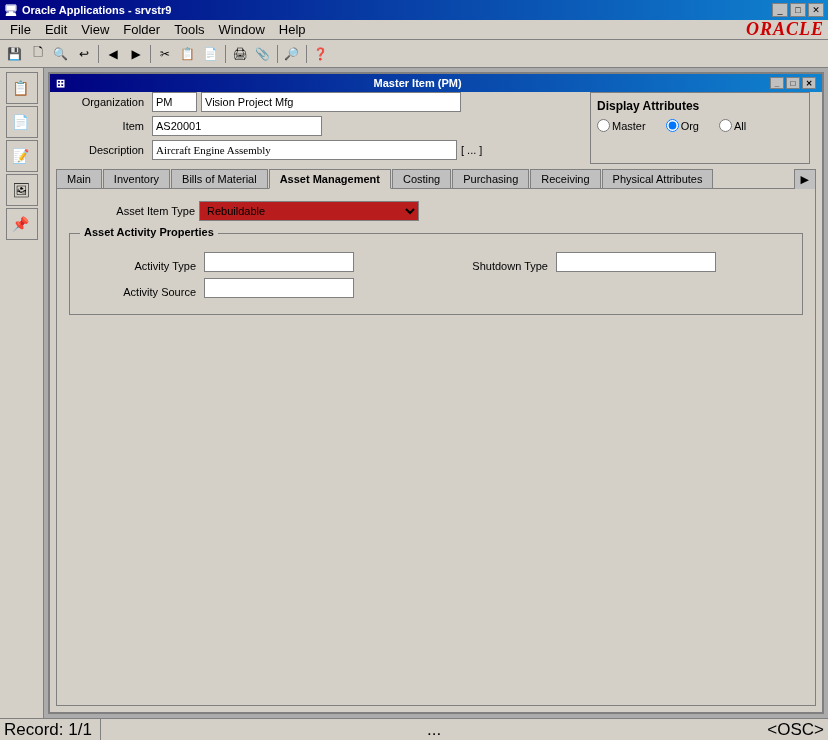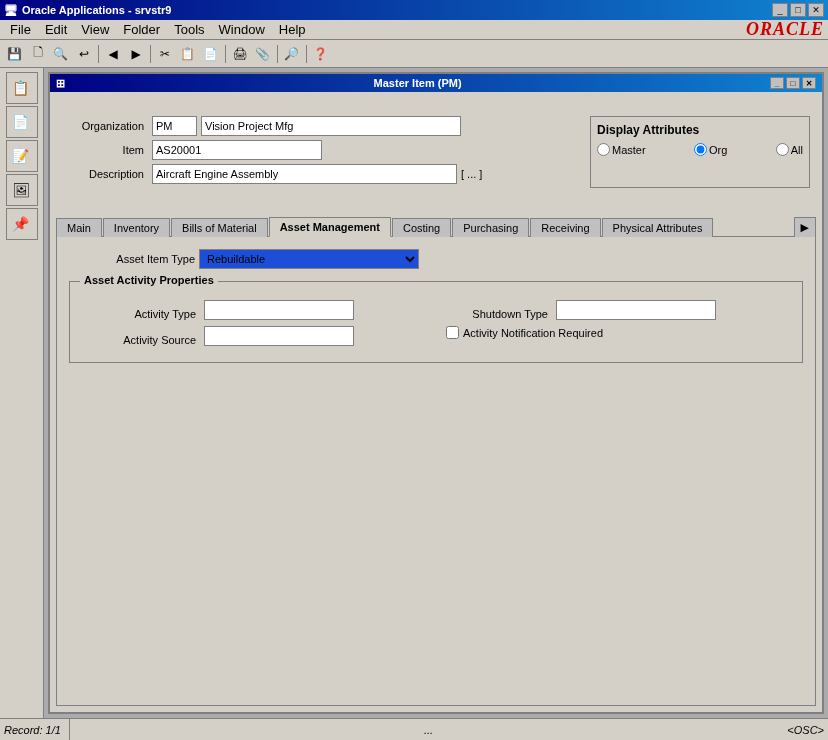--- a/index.html
+++ b/index.html
@@ -166,21 +166,21 @@
       height: 12px;
       font-size: 8px;
       display: flex;
       align-items: center;
       justify-content: center;
       cursor: pointer;
     }
 
     
     .form-area {
-      padding: 24px 12px;
+      padding: 0 12px;
       display: flex;
       gap: 12px;
     }
     .form-left {
       flex: 1;
     }
     .form-right {
       width: 220px;
       border: 1px solid #808080;
       padding: 6px;
@@ -188,21 +188,20 @@
     }
     .display-attr-title {
       font-size: 12px;
       font-weight: bold;
       margin-bottom: 6px;
     }
     .radio-group {
       display: flex;
       gap: 20px;
       align-items: center;
-      justify-content: space-between;
     }
     .radio-item {
       display: flex;
       align-items: center;
       gap: 2px;
       font-size: 11px;
     }
 
     .form-row {
       display: flex;
@@ -233,21 +232,21 @@
     }
     .form-bracket {
       margin-left: 4px;
       font-size: 11px;
     }
 
     
     .tabs-area {
       padding: 0 6px;
       display: flex;
-      align-items: center;
+      align-items: flex-start;
       margin-top: 4px;
     }
     .tab {
       padding: 3px 10px;
       border: 1px solid #808080;
       border-bottom: none;
       background: #c0c0c0;
       cursor: pointer;
       font-size: 11px;
       margin-right: 1px;
@@ -289,21 +288,21 @@
     .asset-label {
       width: 130px;
       text-align: right;
       padding-right: 4px;
       font-size: 11px;
     }
     .asset-select {
       width: 220px;
       height: 20px;
       font-size: 11px;
-      background: #1d4ed8;
+      background: #b91c1c;
       border: 1px solid #808080;
       padding: 1px 3px;
       appearance: auto;
     }
 
     
     .activity-group {
       border: 1px solid #808080;
       padding: 10px 14px;
       margin-top: 8px;
@@ -369,23 +368,22 @@
     }
 
     
     .status-bar {
       background: #d4d0c8;
       border-top: 1px solid #808080;
       height: 22px;
       display: flex;
       align-items: center;
       padding: 0 4px;
-      font-size: 11px;
+      font-size: 17px;
       gap: 8px;
-      font-style: italic;
     }
     .status-section {
       border-right: 1px solid #808080;
       padding-right: 8px;
       height: 100%;
       display: flex;
       align-items: center;
     }
     .status-center {
       flex: 1;
@@ -472,21 +470,21 @@
             <input class="form-input" value="Vision Project Mfg" readonly="" style="width: 260px; margin-left: 4px;">
           </div>
 
           <div class="form-row">
             <div class="form-label">Item</div>
             <input class="form-input form-input-md" value="AS20001" style="width: 170px;">
           </div>
 
           <div class="form-row">
             <div class="form-label">Description</div>
-            <input class="form-input form-input-lg" value="Aircraft Engine Assembly" style="width: 305px;">
+            <input class="form-input form-input-lg" value="Aircraft Engine Assembly" style="width: 305px; font-family: Liberation Serif, serif;">
             <span class="form-bracket">[ ... ]</span>
           </div>
         </div>
 
         <div class="form-right">
           <div class="display-attr-title">Display Attributes</div>
           <div class="radio-group">
             <div class="radio-item">
               <input type="radio" name="display" style="">
               <span>Master</span>
@@ -539,24 +537,20 @@
                 <div class="activity-field-label">Activity Source</div>
                 <input class="activity-input" value="" style="">
               </div>
             </div>
 
             <div class="activity-right">
               <div class="activity-row">
                 <div class="shutdown-label">Shutdown Type</div>
                 <input class="shutdown-input" value="" style="">
               </div>
-              <div class="checkbox-row">
-                <input type="checkbox" style="">
-                <span>Activity Notification Required</span>
-              </div>
             </div>
           </div>
         </div>
       </div>
     </div>
   </div>
 </div>
 
 <div class="status-bar">
   <div class="status-section">

